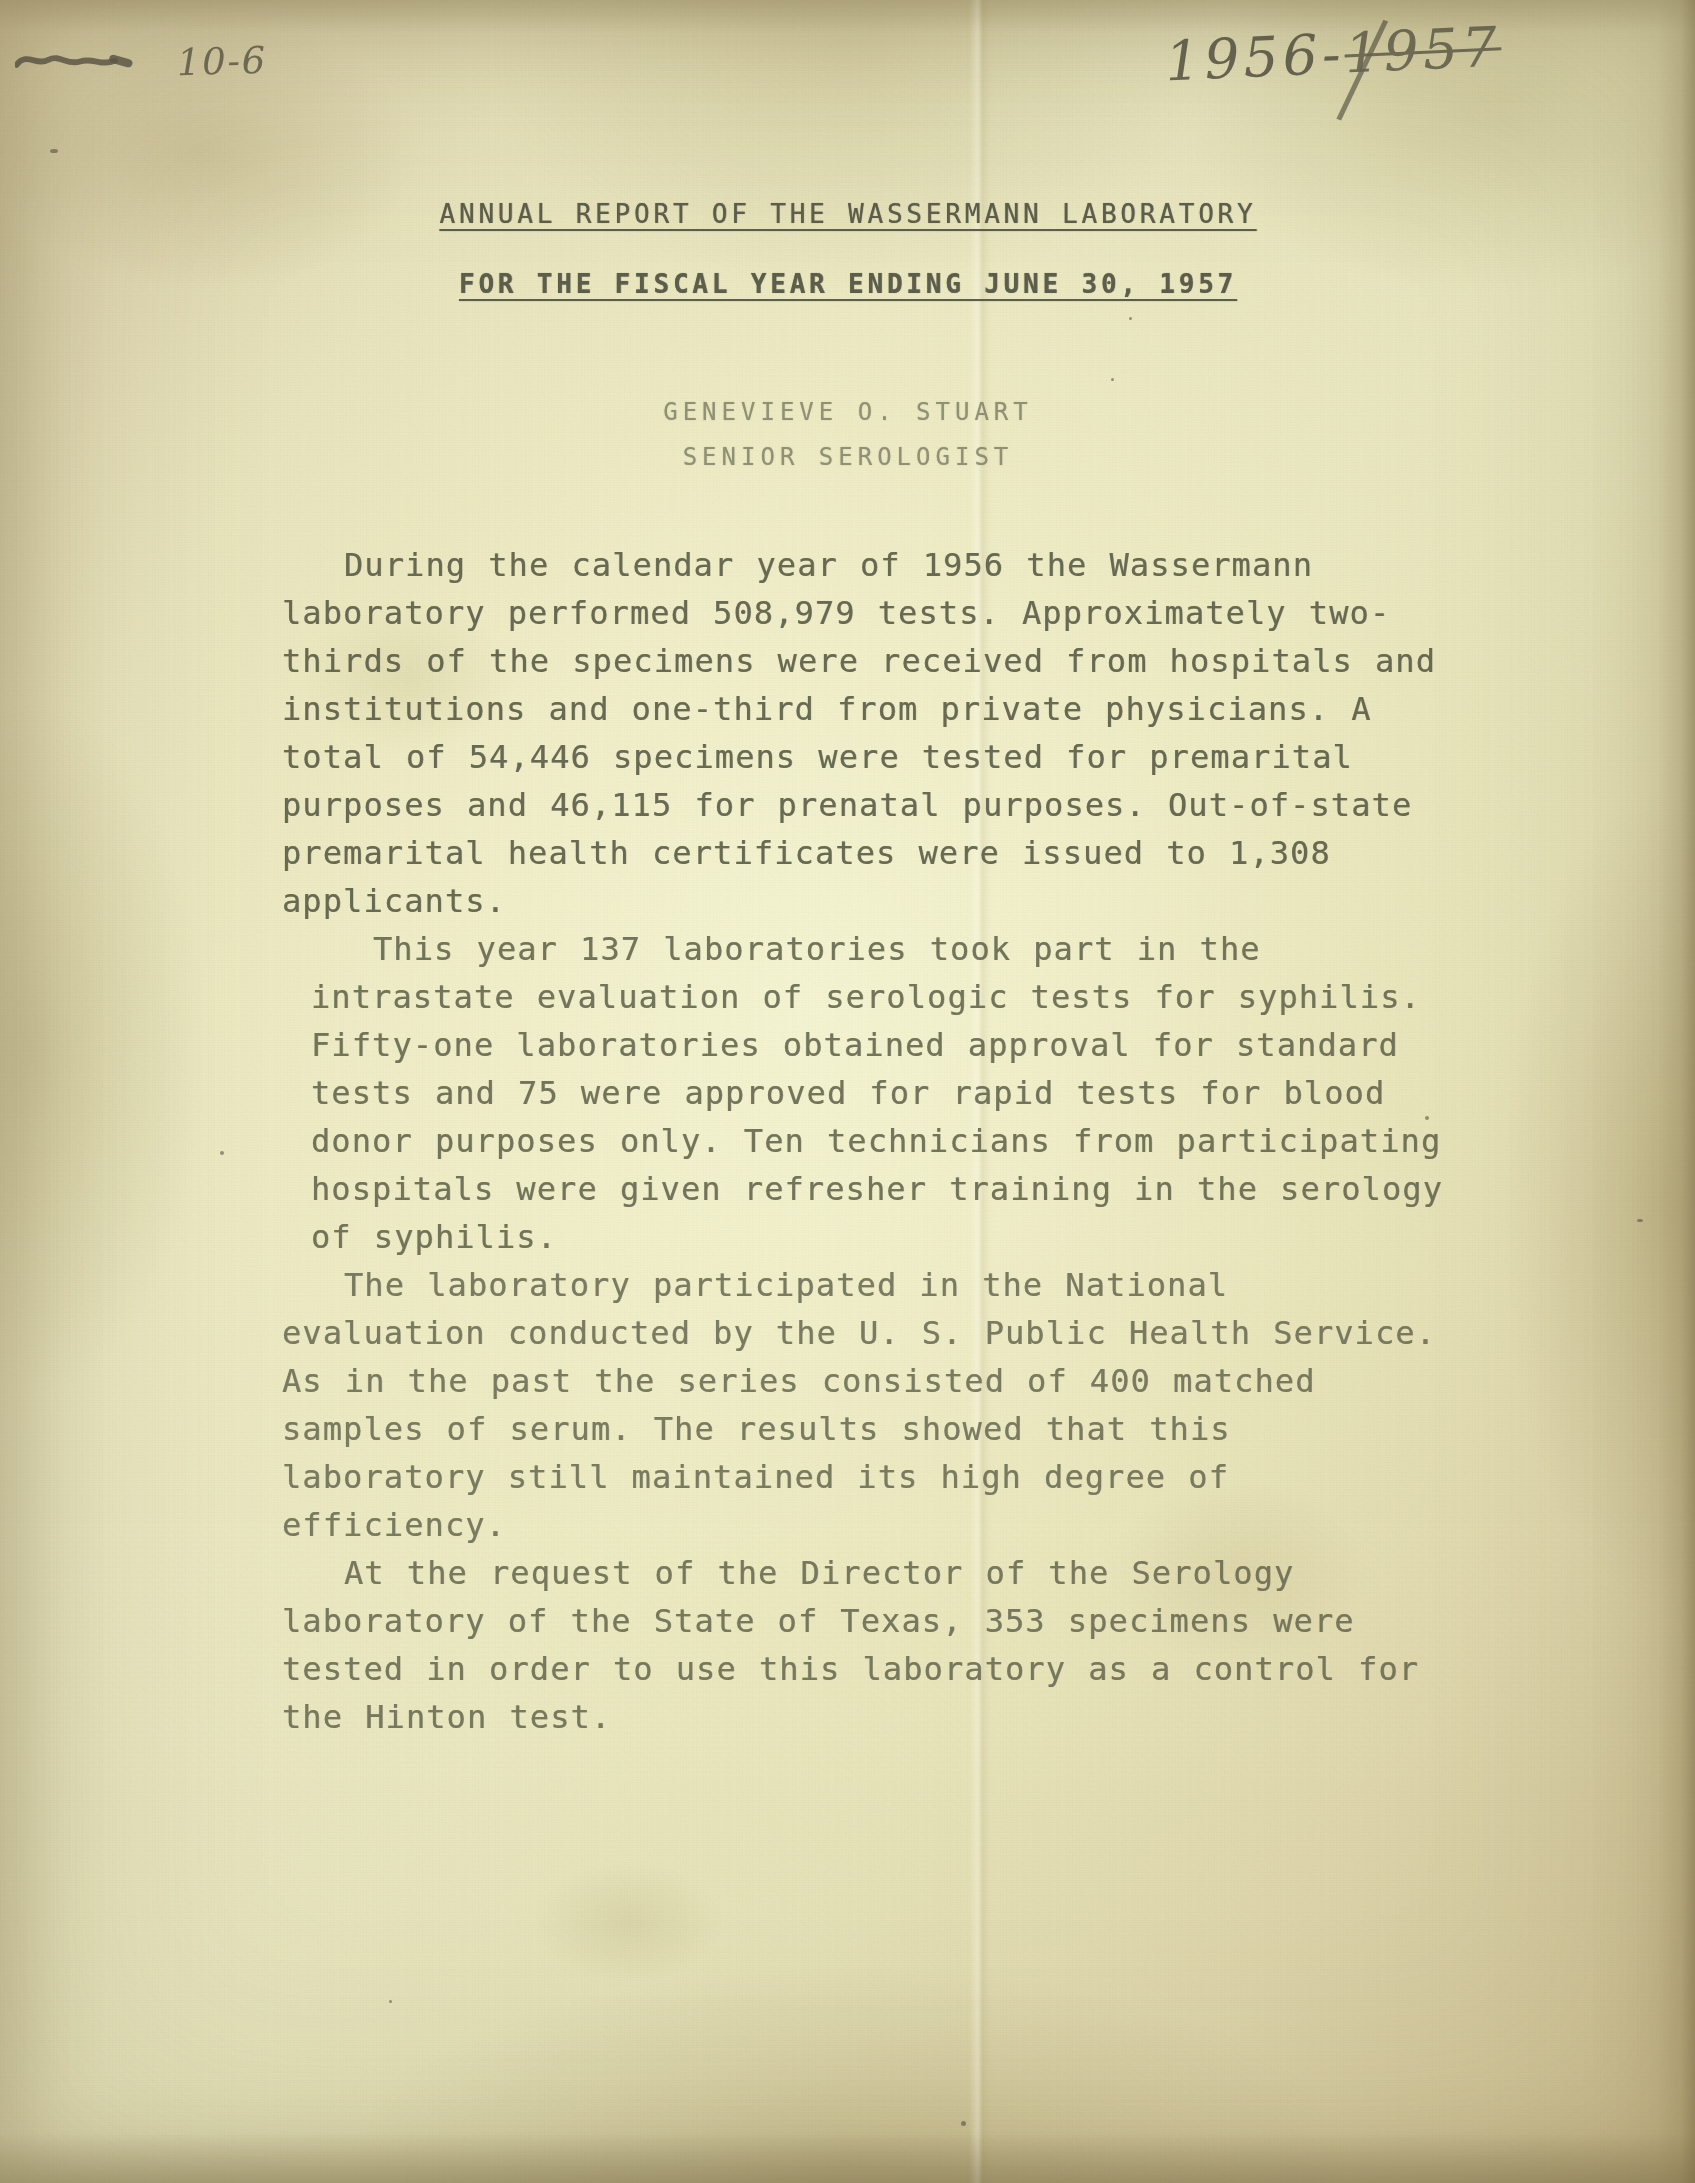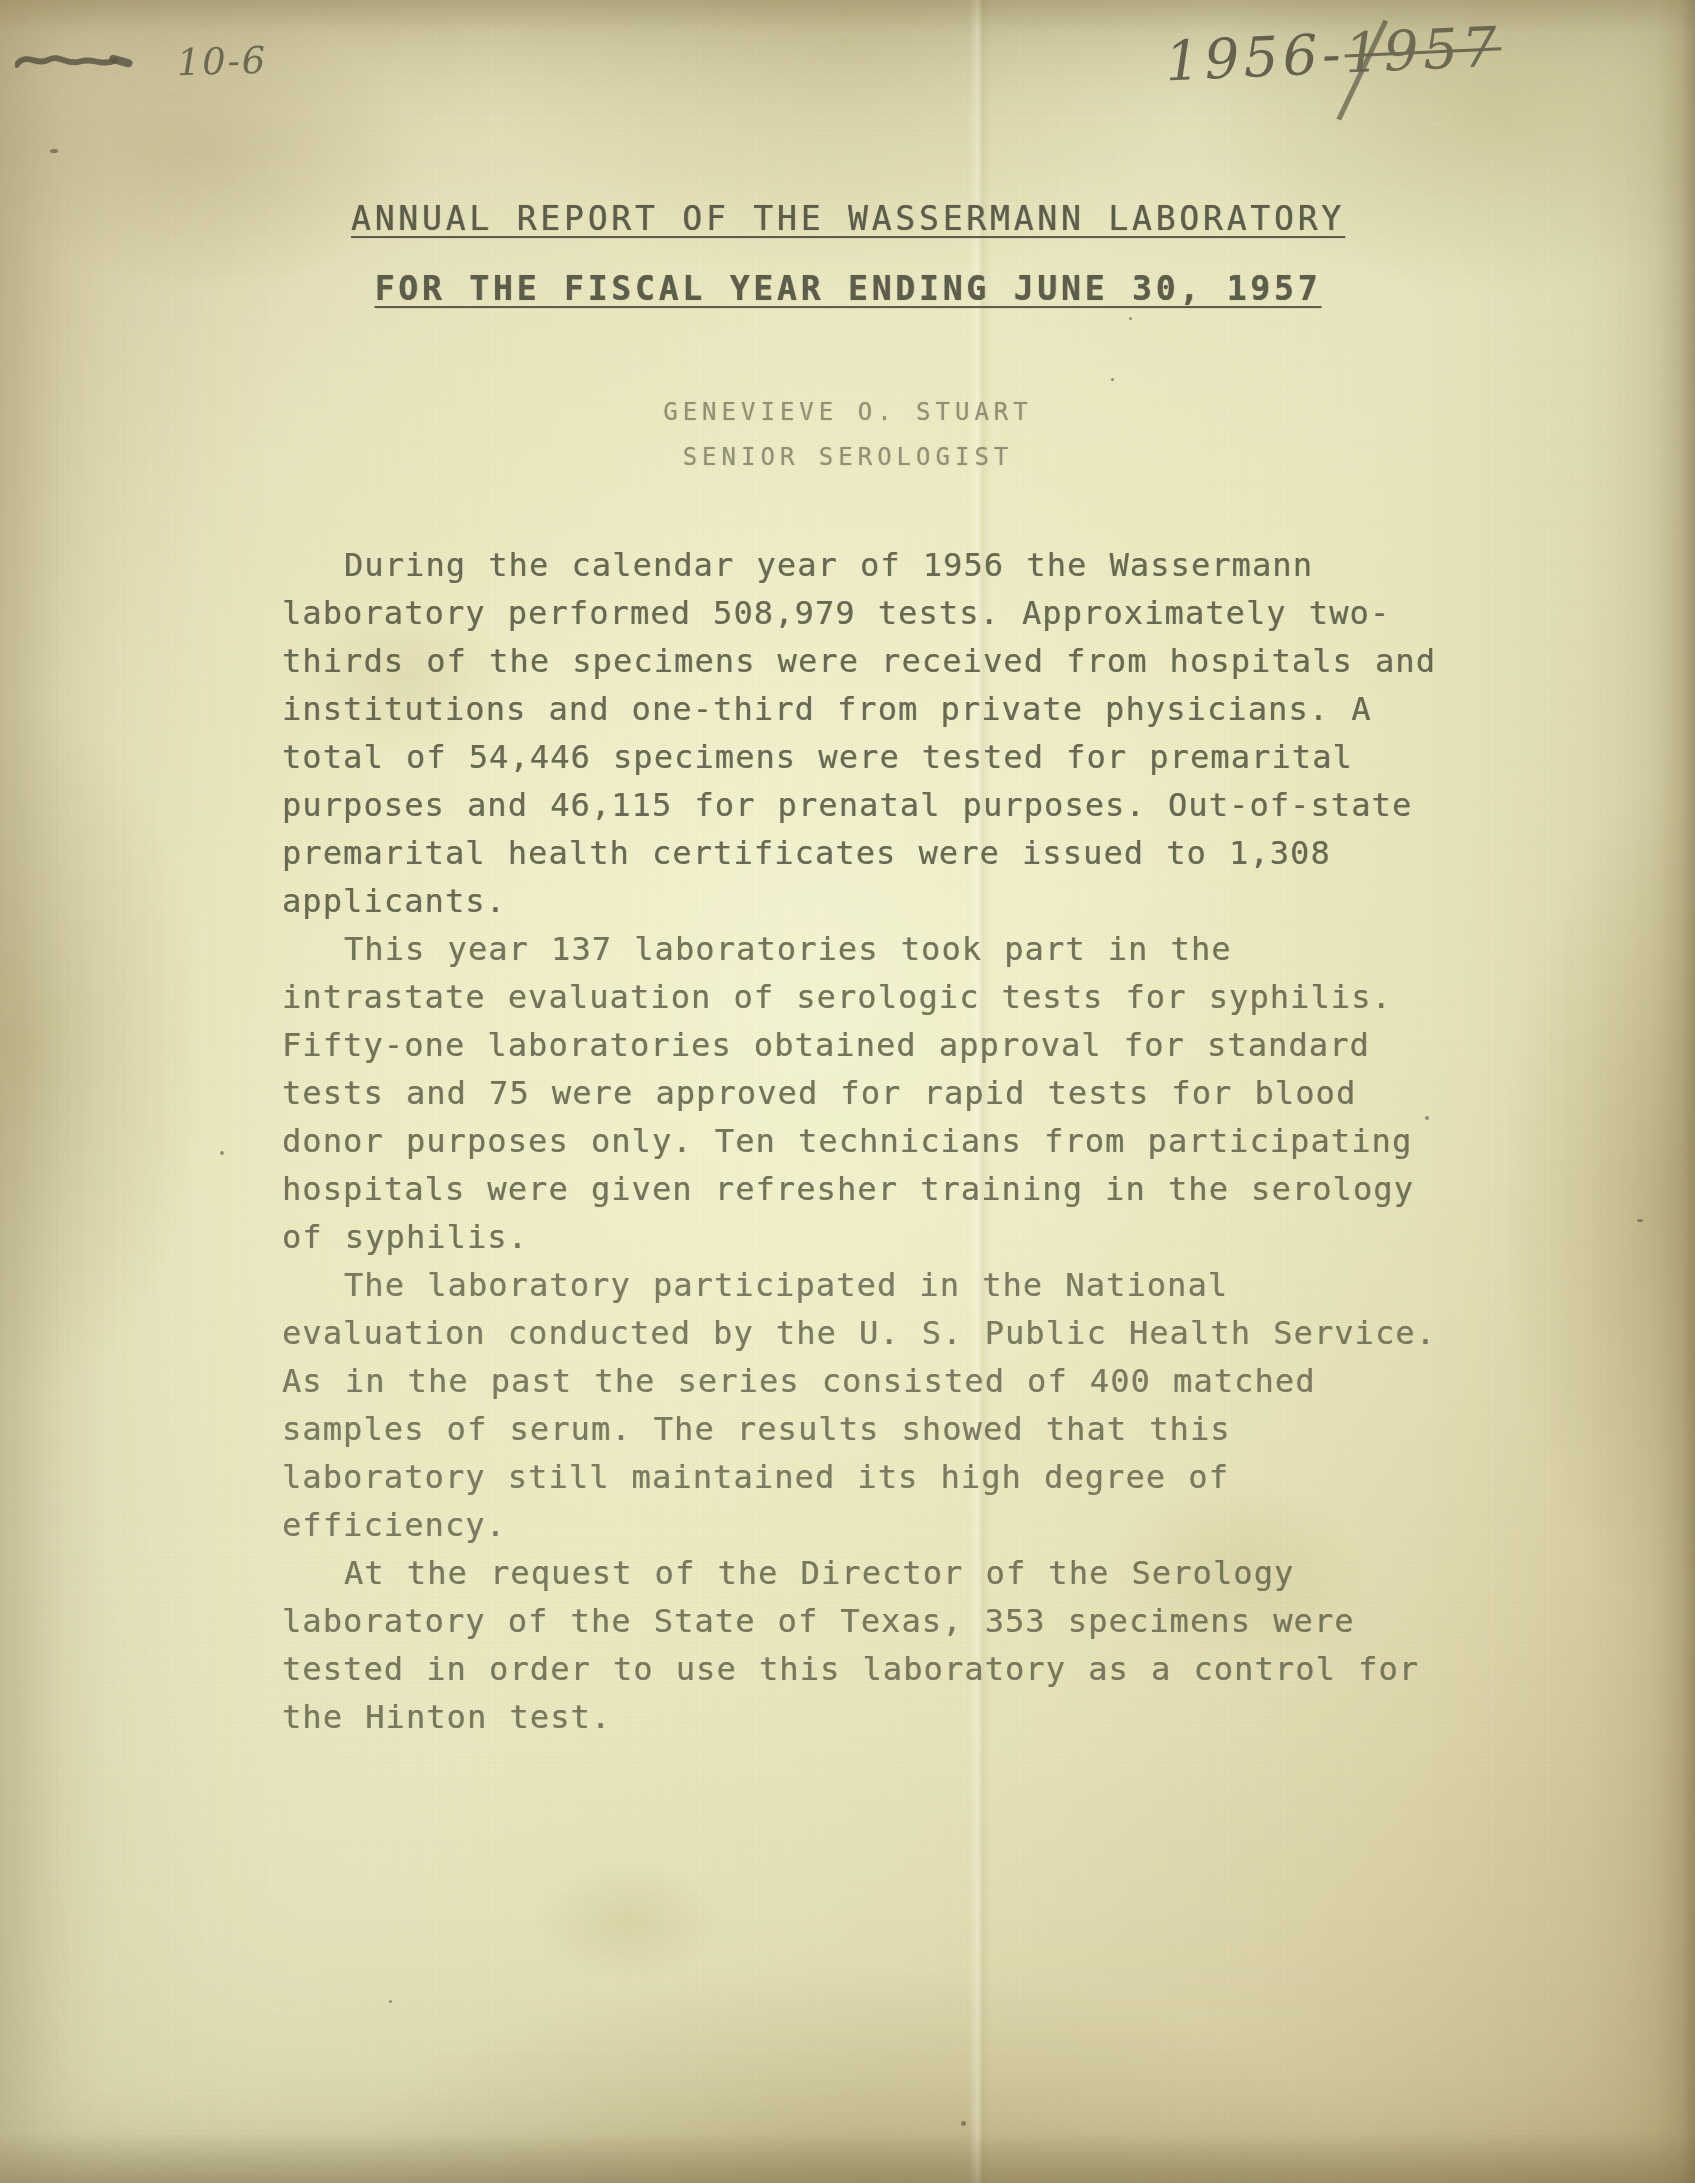--- a/index.html
+++ b/index.html
@@ -123,21 +123,21 @@
     position: absolute;
     top: 0; left: 0; right: 0; bottom: 0;
   }
   .hdr-block {
     position: absolute;
     left: 0; right: 0;
     text-align: center;
   }
   .hdr-line {
     display: inline-block;
-    font-size: 33px;
+    font-size: 26px;
     letter-spacing: 3.8px;
     color: #4e4f3f;
     text-decoration: underline;
     text-decoration-thickness: 1.7px;
     text-underline-offset: 5.8px;
     text-shadow: 0 0 1px rgba(60,62,48,0.55), 0.6px 0.3px 0 rgba(70,72,56,0.35);
     opacity: 0.90;
     white-space: nowrap;
   }
   #title-line-1 { position:absolute; top: 199px; }
@@ -170,21 +170,21 @@
     letter-spacing: 1.1px;
     color: #60624c;
     text-indent: 62px;
     text-align: left;
     opacity: 0.86;
     text-shadow: 0.5px 0.3px 0.5px rgba(78,80,60,0.42), -0.3px 0 0.5px rgba(95,97,74,0.28);
     word-spacing: 1.7px;
   }
   
   #para-1 { opacity: 0.90; color:#5a5c47; }
-  #para-2 { opacity: 0.86; color:#5f6149; }
+  #para-2 { opacity: 0.86; color:#5f6149;margin-left:29px; }
   #para-3 { opacity: 0.83; color:#63654e; }
   #para-4 { opacity: 0.82; color:#65674f; }
   #para-5 { opacity: 0.84; color:#62644c; }
 
   
   .speck { position:absolute; background:#4a4638; border-radius:50%; opacity:0.55; pointer-events:none;}
 </style>
 </head>
 <body>
 

